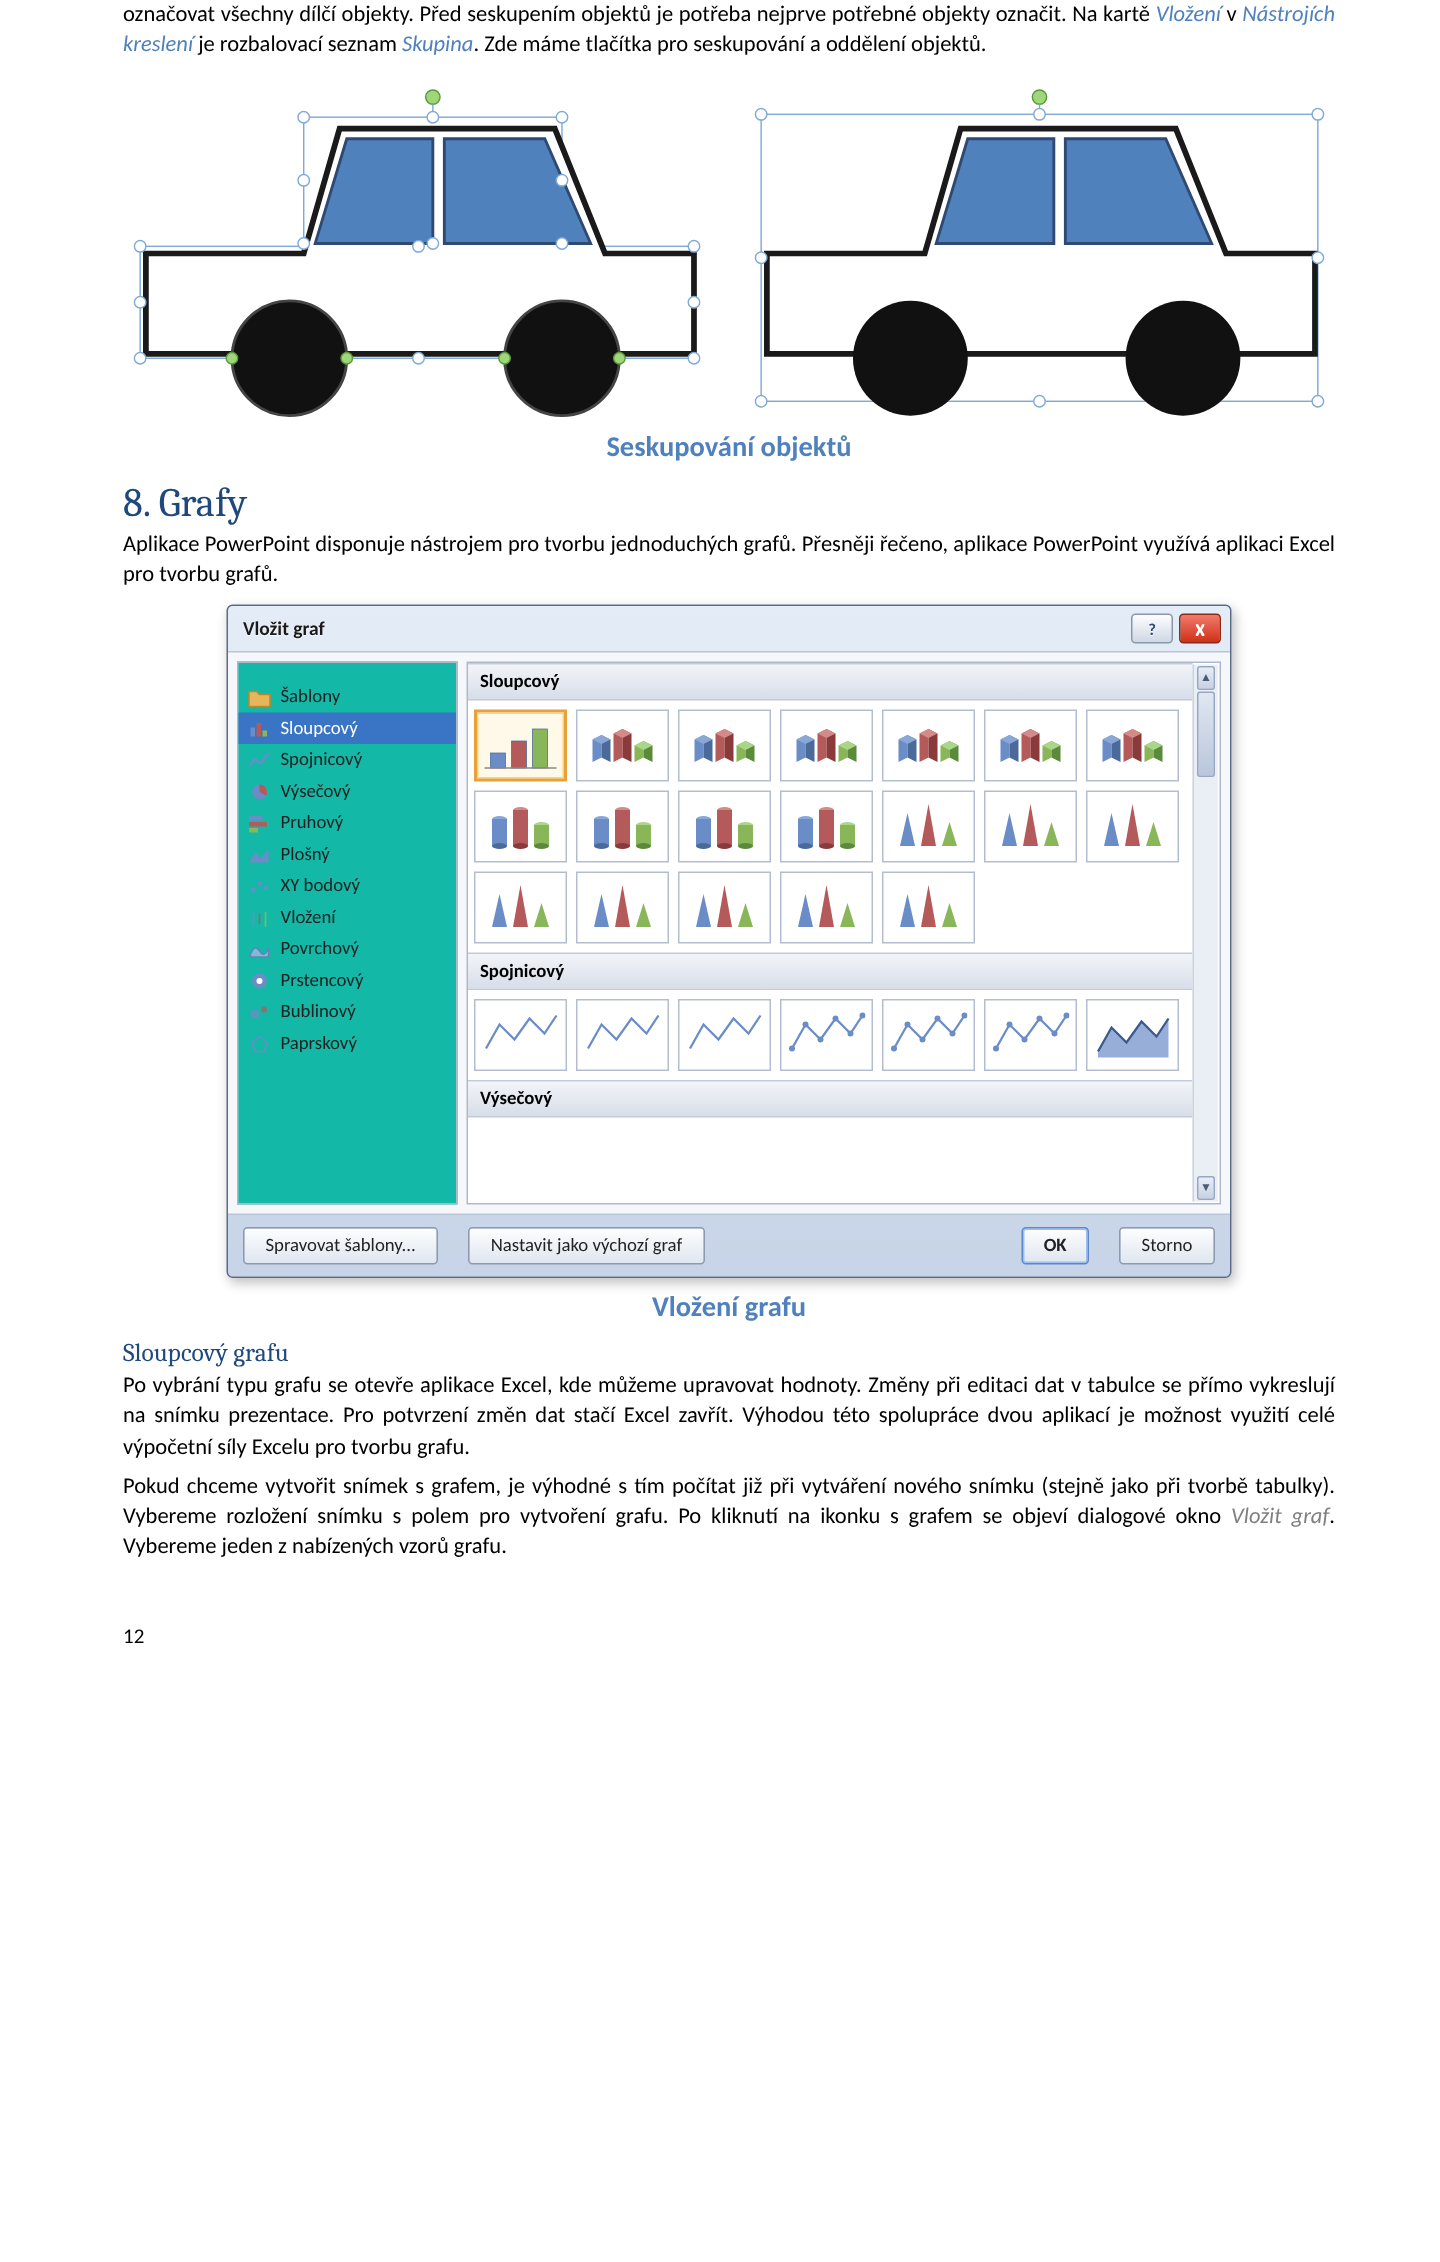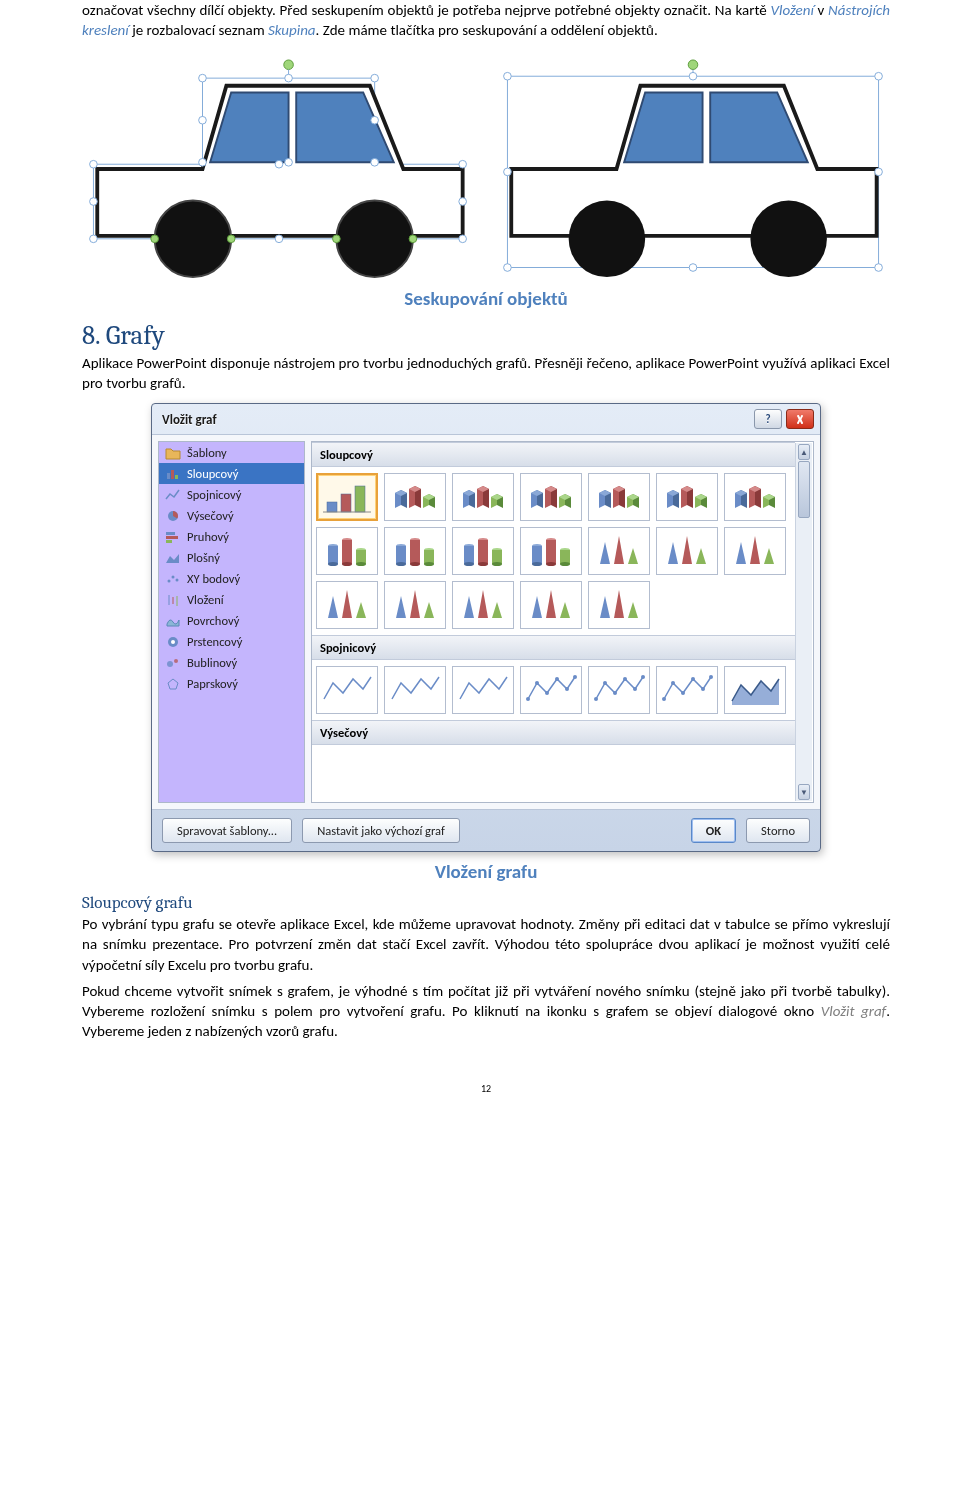--- a/index.html
+++ b/index.html
@@ -88,24 +88,24 @@
     color: #fff; font-weight: bold;
   }
   .dialog-body {
     display: flex;
     background: #F5F7FB;
     border-top: 1px solid #b9c5d8;
     border-bottom: 1px solid #b9c5d8;
   }
   .category-list {
     width: 145px;
-    background: #c4b5fd;
+    background: #14b8a6;
     border: 1px solid #adb8ca;
     margin: 6px;
-    padding: 0 0;
+    padding: 12px 0;
   }
   .cat-item {
     display: flex; align-items: center; gap: 6px;
     padding: 3px 6px;
     font-size: 12.5px;
     color: #222;
   }
   .cat-item.selected {
     background: #3A74C4;
     color: #fff;
@@ -163,38 +163,38 @@
   .chart-thumb.selected {
     border: 2px solid #E8A13A;
     background: #FFF9E9;
     box-shadow: 0 0 0 1px #FFD37A inset;
   }
   .chart-thumb svg { width: 52px; height: 38px; }
   .dialog-footer {
     display: flex; justify-content: space-between; align-items: center;
     padding: 8px 10px;
   }
-  .footer-left { display: flex; gap: 10px; }
+  .footer-left { display: flex; gap: 20px; }
   .btn {
     border: 1px solid #8c99af;
     border-radius: 3px;
     background: linear-gradient(#fdfefe,#dfe6f0);
     padding: 4px 14px;
     font-size: 12.5px;
     color: #222;
   }
   .btn.primary {
     border-color: #5a88c8;
     box-shadow: 0 0 0 1px #9ebef0 inset;
     font-weight: bold;
   }
   .pagenum {
-    text-align: center;
+    text-align: left;
     margin-top: 40px;
-    font-size: 10px;
+    font-size: 14px;
   }
 </style>
 </head>
 <body>
 
 <div class="page">
 
   <p class="body-text">
     <span>označovat všechny dílčí objekty. Před seskupením objektů je potřeba nejprve potřebné objekty označit. Na kartě </span><span class="italic-blue">Vložení</span><span> v </span><span class="italic-blue">Nástrojích kreslení</span><span> je rozbalovací seznam </span><span class="italic-blue">Skupina</span><span>. Zde máme tlačítka pro seskupování a oddělení objektů.</span>
   </p>

